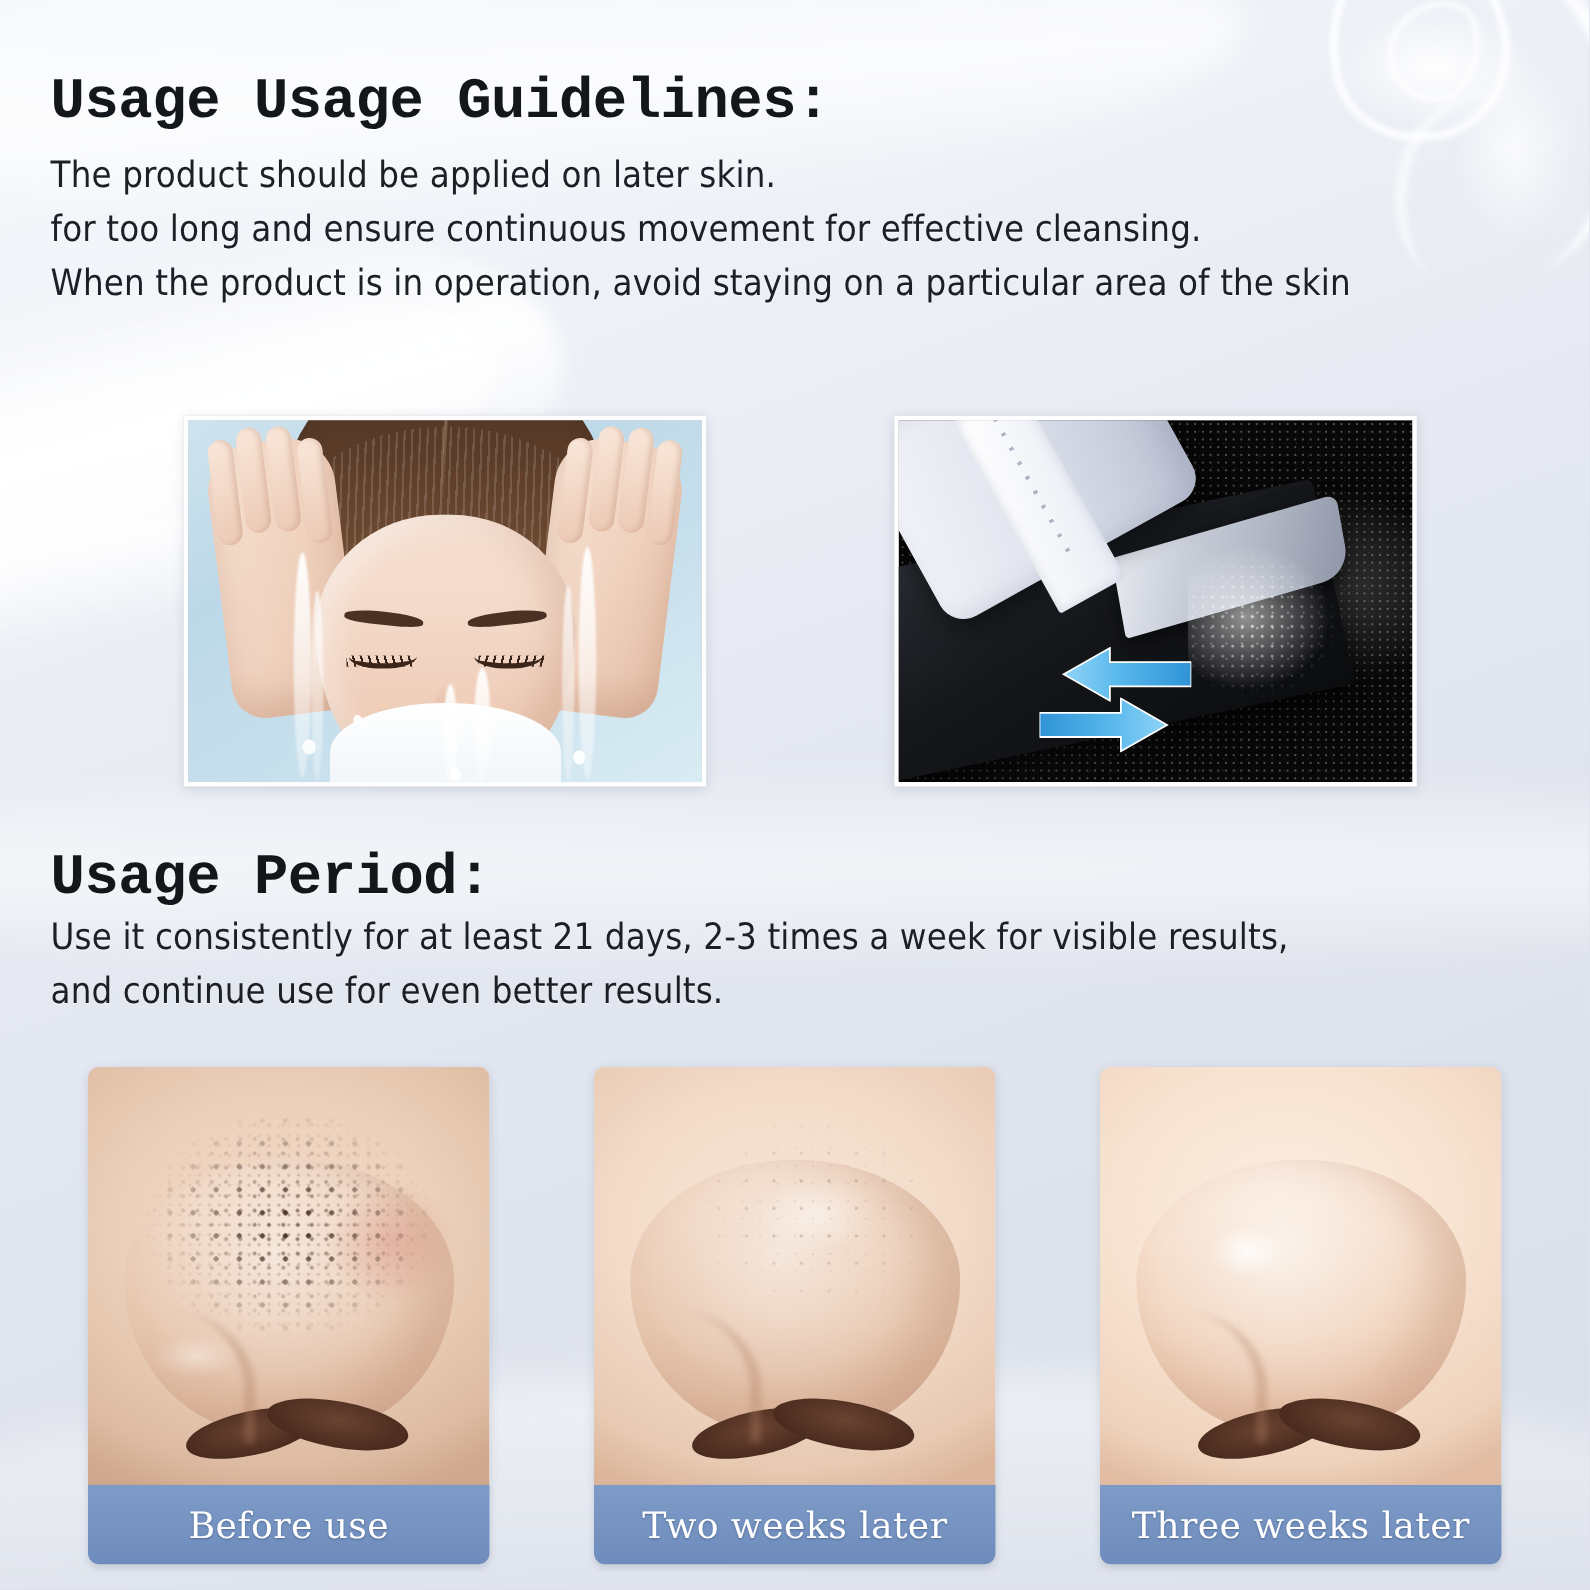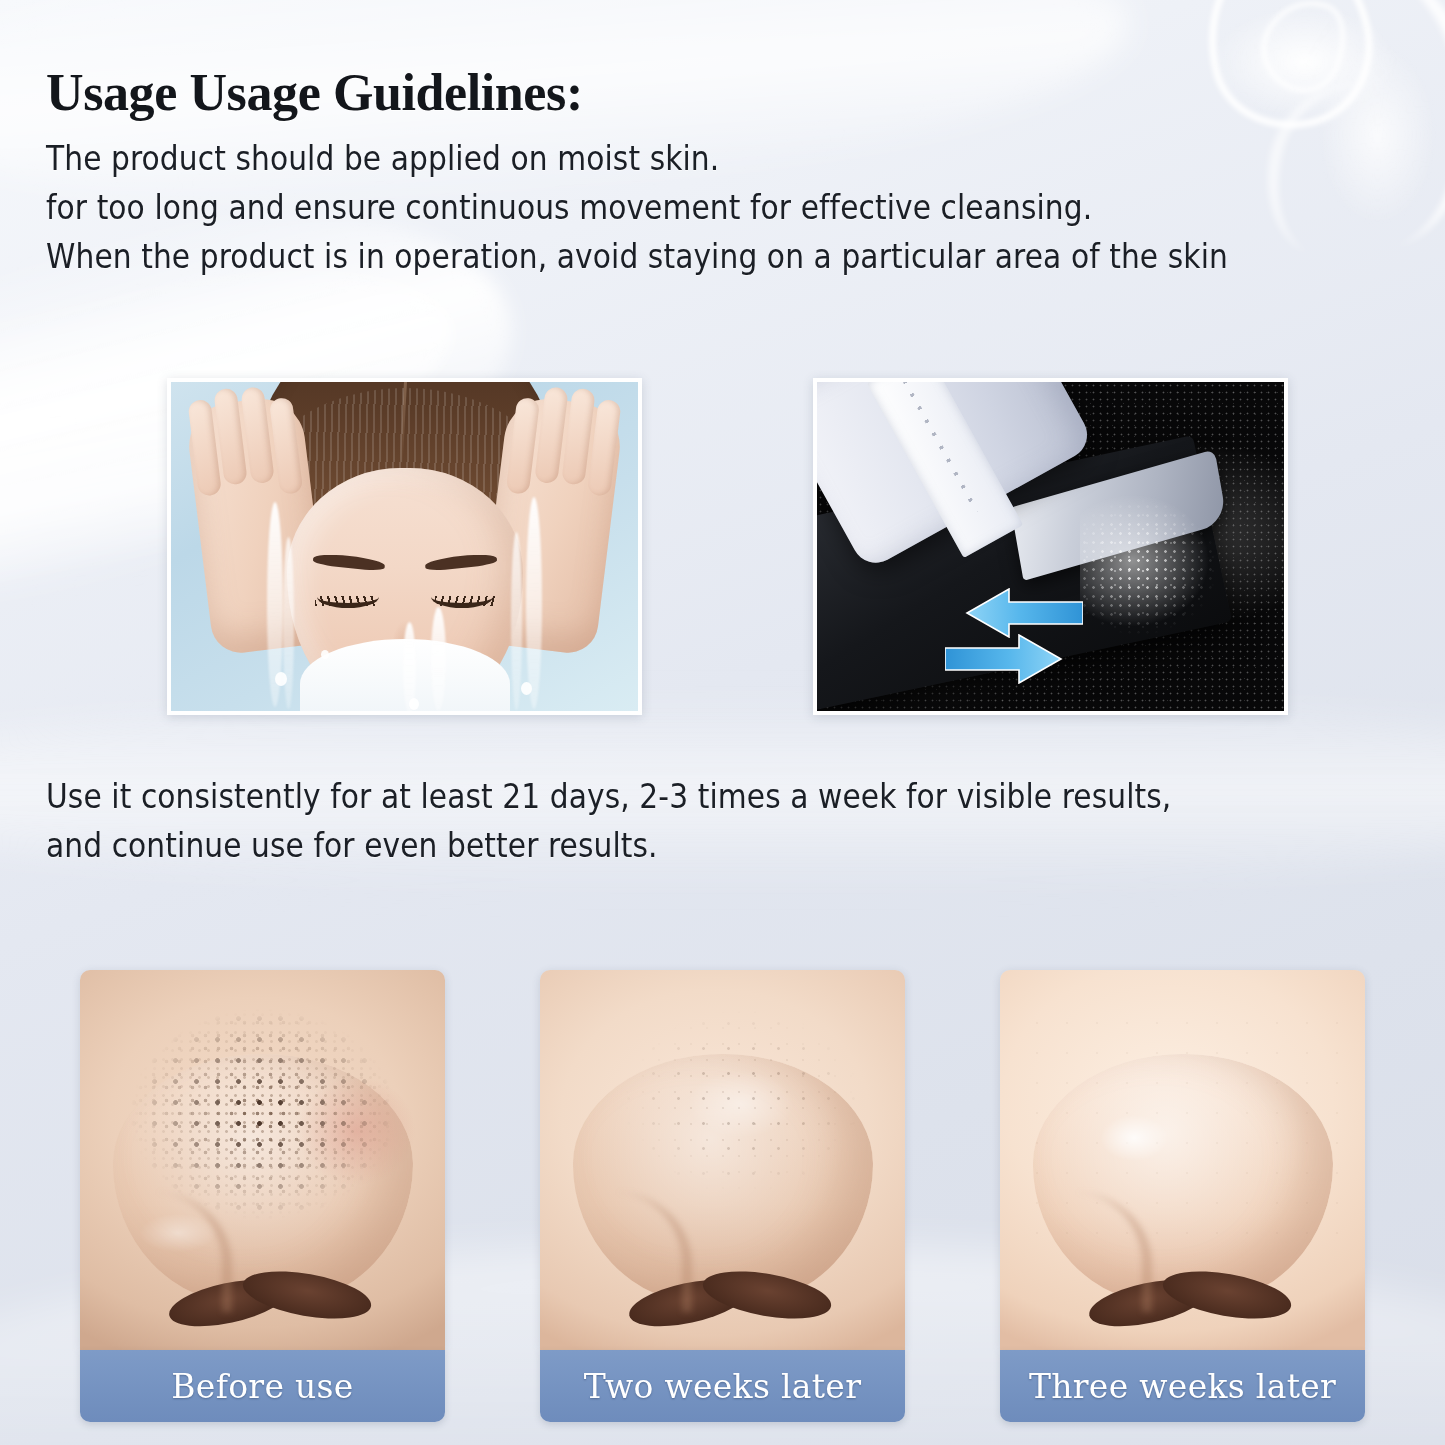--- a/index.html
+++ b/index.html
@@ -91,21 +91,21 @@
     bottom:-120px;left:-150px;width:1800px;height:320px;
     background:linear-gradient(180deg,rgba(255,255,255,.5) 0%,rgba(255,255,255,0) 80%);
     border-radius:50%;
     filter:blur(20px);
   }
 
   
   .text-block{position:absolute;left:46px;z-index:6;}
   h1.section-title{
     margin:0;
-    font-family:Liberation Serif, serif;
+    font-family:Liberation Mono, monospace;
     font-weight:700;
     font-size:52px;
     letter-spacing:-.4px;
     color:#13161b;
     line-height:1.05;
     text-shadow:0 1px 1px rgba(255,255,255,.75);
   }
   p.section-line{
     margin:0;
     font-family:"DejaVu Sans Condensed","Liberation Sans Narrow","Liberation Sans",sans-serif;
@@ -355,21 +355,21 @@
   </div>
   <div class="bg-deco wave-left-a"></div>
   <div class="bg-deco wave-left-b"></div>
   <div class="bg-deco wave-left-c"></div>
   <div class="bg-deco wave-mid"></div>
   <div class="bg-deco wave-bot"></div>
 
   <div class="text-block" id="guidelines-block">
     <h1 class="section-title">Usage Usage Guidelines:</h1>
     <div class="lines">
-      <p class="section-line">The product should be applied on moist skin.</p>
+      <p class="section-line">The product should be applied on later skin.</p>
       <p class="section-line">for too long and ensure continuous movement for effective cleansing.</p>
       <p class="section-line">When the product is in operation, avoid staying on a particular area of the skin</p>
     </div>
   </div>
 
   <div class="photo top" id="photo-wash">
     <div class="scene">
       <div class="hair">
           <div class="hair-part"></div>
         </div>
@@ -447,20 +447,21 @@
                 <stop offset="100%" stop-color="#8fd4f6"></stop>
           </linearGradient>
             </defs>
           <path d="M0 14 L74 14 L74 1 L116 25 L74 49 L74 36 L0 36 Z" fill="url(#agr)" stroke="#ffffff" stroke-width="1.6"></path>
         </svg>
       </div>
     </div>
   </div>
 
   <div class="text-block" id="period-block">
+    <h1 class="section-title">Usage Period:</h1>
     <div class="lines">
       <p class="section-line">Use it consistently for at least 21 days, 2-3 times a week for visible results,</p>
       <p class="section-line">and continue use for even better results.</p>
     </div>
   </div>
 
   <div class="nose-card" style="left:540px;top:970px;">
     <div class="nose-photo">
       <div class="skin" style="background:radial-gradient(ellipse 320px 260px at 48% 38%, #f8e5d6 0%, #f2dbc8 48%, #e8c9b2 85%, #dcb69c 100%);"></div>
       <div class="nose-tip"></div>

